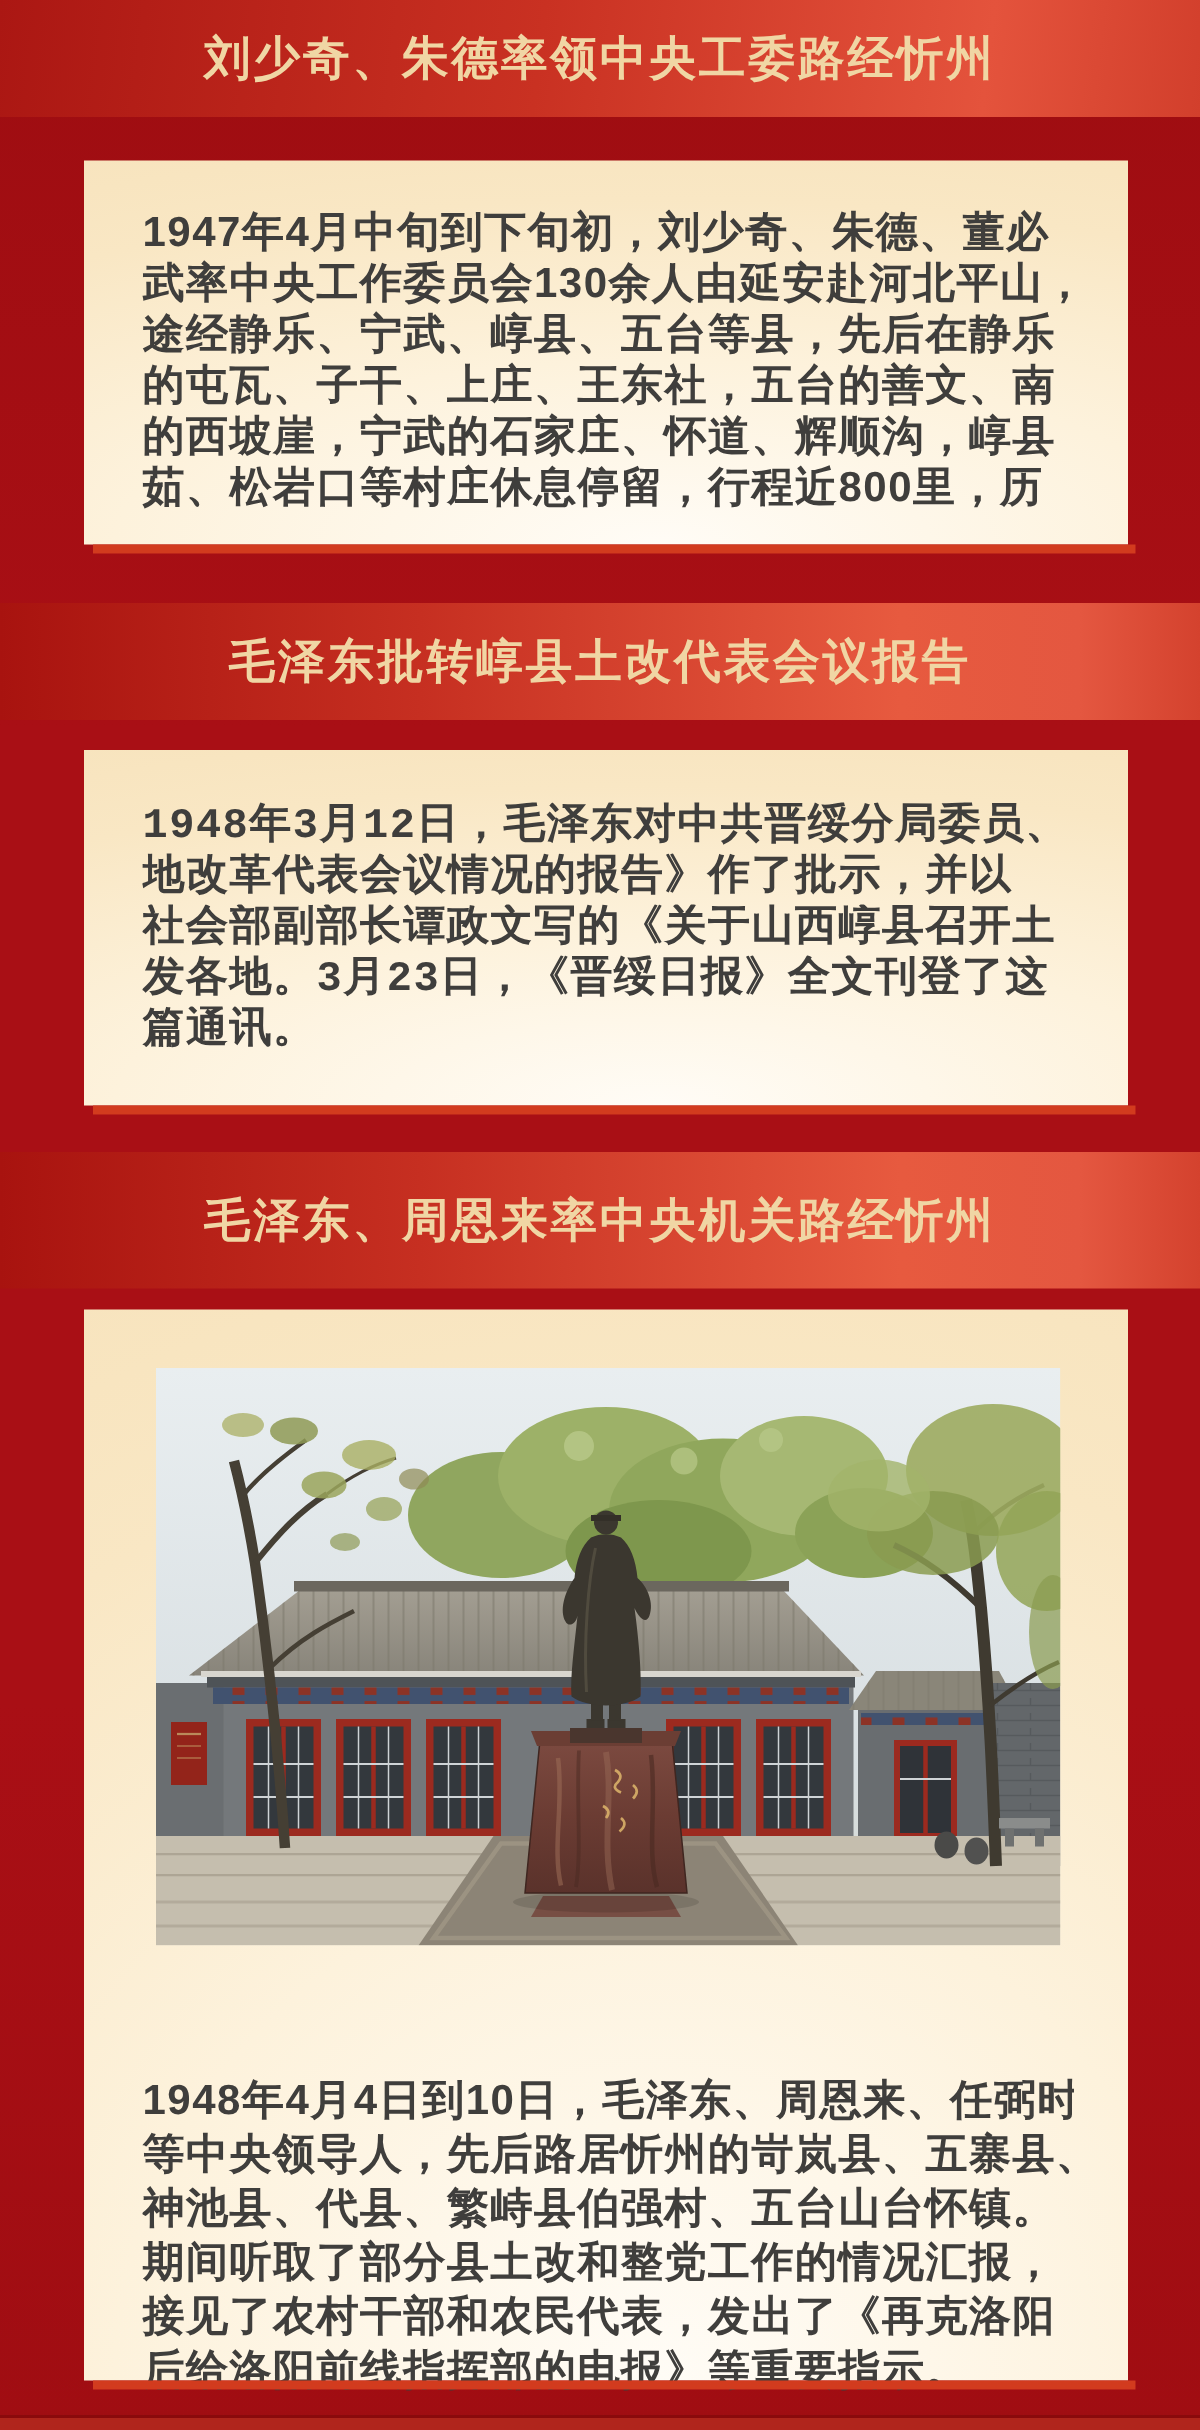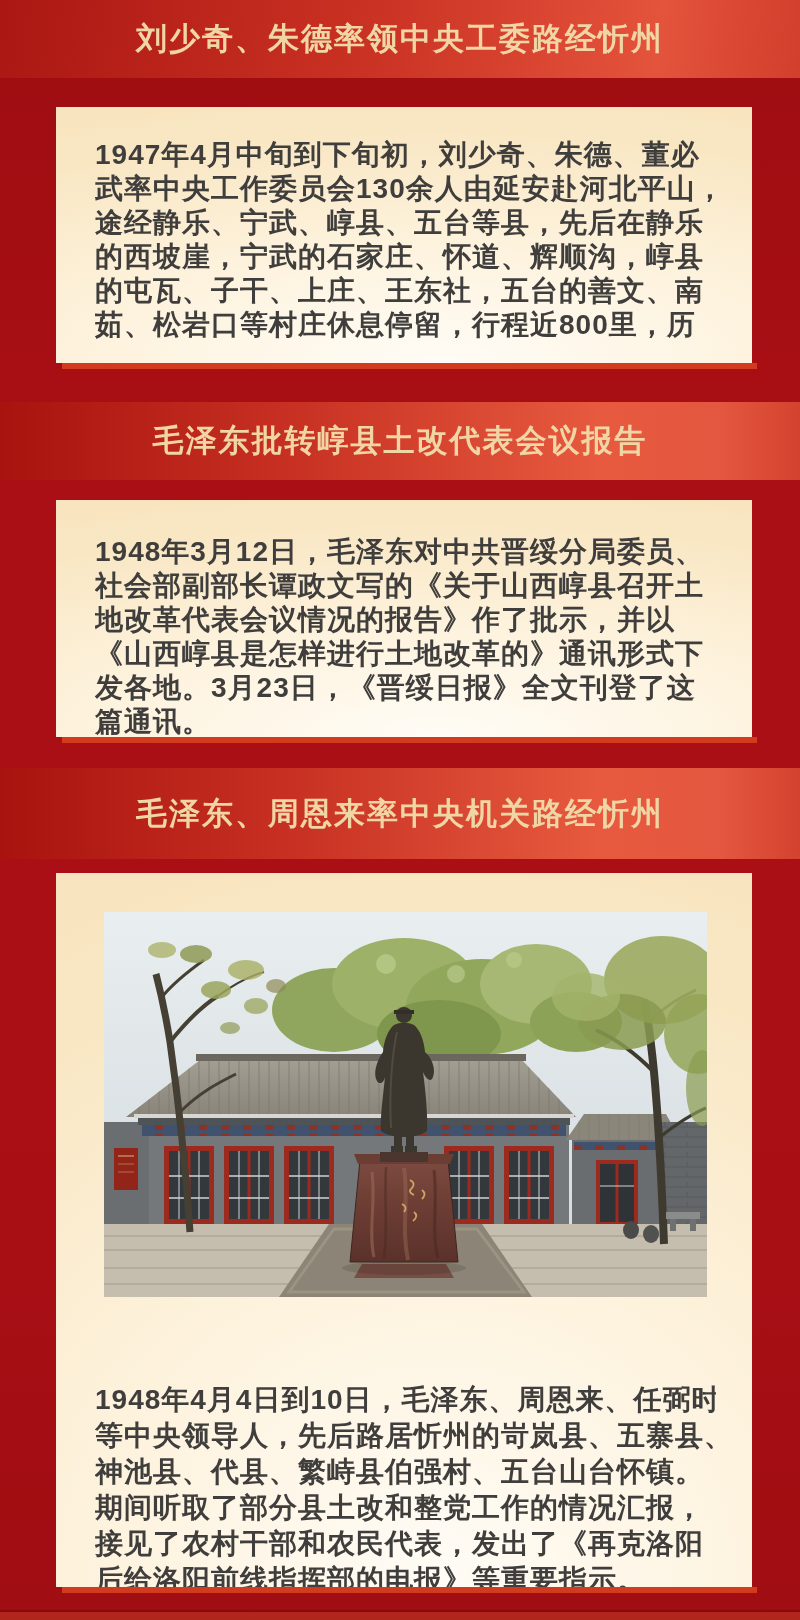--- a/index.html
+++ b/index.html
@@ -31,21 +31,21 @@
     content:"";position:absolute;left:6px;right:-5px;bottom:-6px;height:6px;
     background:#d23b1e;
   }
   #card1{top:107px;height:256px;}
   #card2{top:500px;height:237px;}
   #card3{top:873px;height:714px;}
   .body-text{
     color:#3f3e3c;font-size:28px;font-weight:bold;letter-spacing:1px;margin-top:15px;
   }
   #card1 .body-text{padding:16px 36px 0 39px;line-height:34px;}
-  #card2 .body-text{padding:20px 16px 0 39px;line-height:34px;}
+  #card2 .body-text{padding:20px 16px 0 39px;line-height:34px;font-family:Liberation Mono, monospace;}
   #card3 .body-text{position:absolute;left:0;top:494px;right:0;padding:0 36px 0 39px;line-height:36px;}
   .line{white-space:nowrap;overflow:hidden;}
   .photo-frame{
     position:absolute;left:48px;top:39px;width:603px;height:385px;overflow:hidden;
   }
   .photo-caption{
     position:absolute;left:48px;top:425px;width:607px;height:42px;
     background:linear-gradient(90deg,#ae130f 0%,#d7422e 55%,#e65b41 100%);
     display:flex;align-items:center;justify-content:center;
   }
@@ -61,35 +61,34 @@
 <body>
 
 <div class="banner" id="banner1">
   <div class="banner-title">刘少奇、朱德率领中央工委路经忻州</div>
 </div>
 <div class="card" id="card1">
   <div class="body-text">
     <div class="line">1947年4月中旬到下旬初，刘少奇、朱德、董必</div>
     <div class="line">武率中央工作委员会130余人由延安赴河北平山，</div>
     <div class="line">途经静乐、宁武、崞县、五台等县，先后在静乐</div>
+    <div class="line">的屯瓦、子干、上庄、王东社，五台的善文、南</div>
     <div class="line">的西坡崖，宁武的石家庄、怀道、辉顺沟，崞县</div>
-    <div class="line">的屯瓦、子干、上庄、王东社，五台的善文、南</div>
     <div class="line">茹、松岩口等村庄休息停留，行程近800里，历</div>
   </div>
 </div>
 
 <div class="banner" id="banner2">
   <div class="banner-title">毛泽东批转崞县土改代表会议报告</div>
 </div>
 <div class="card" id="card2">
   <div class="body-text">
     <div class="line">1948年3月12日，毛泽东对中共晋绥分局委员、</div>
+    <div class="line">地改革代表会议情况的报告》作了批示，并以</div>
     <div class="line">社会部副部长谭政文写的《关于山西崞县召开土</div>
-    <div class="line">地改革代表会议情况的报告》作了批示，并以</div>
-    <div class="line">《山西崞县是怎样进行土地改革的》通讯形式下</div>
     <div class="line">发各地。3月23日，《晋绥日报》全文刊登了这</div>
     <div class="line">篇通讯。</div>
   </div>
 </div>
 
 <div class="banner" id="banner3">
   <div class="banner-title">毛泽东、周恩来率中央机关路经忻州</div>
 </div>
 <div class="card" id="card3">
 

